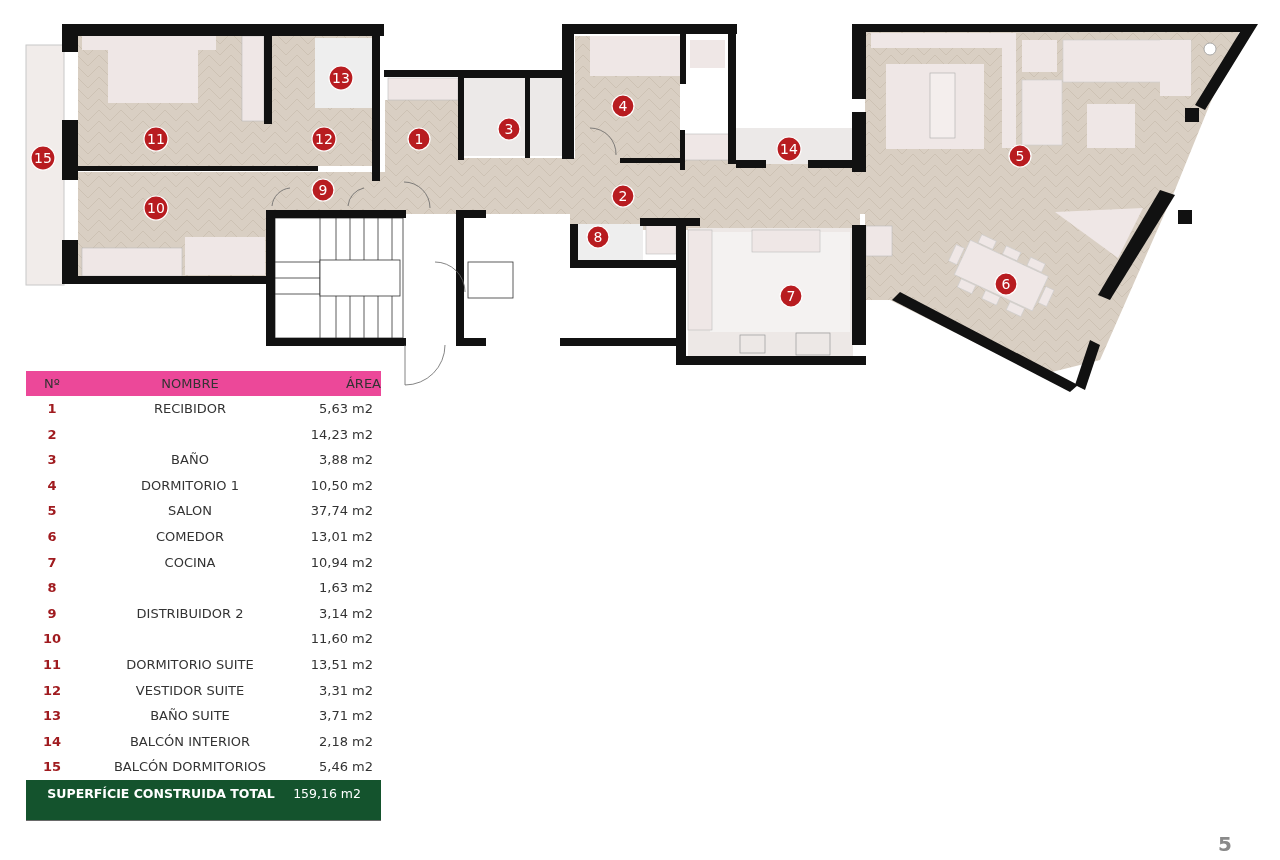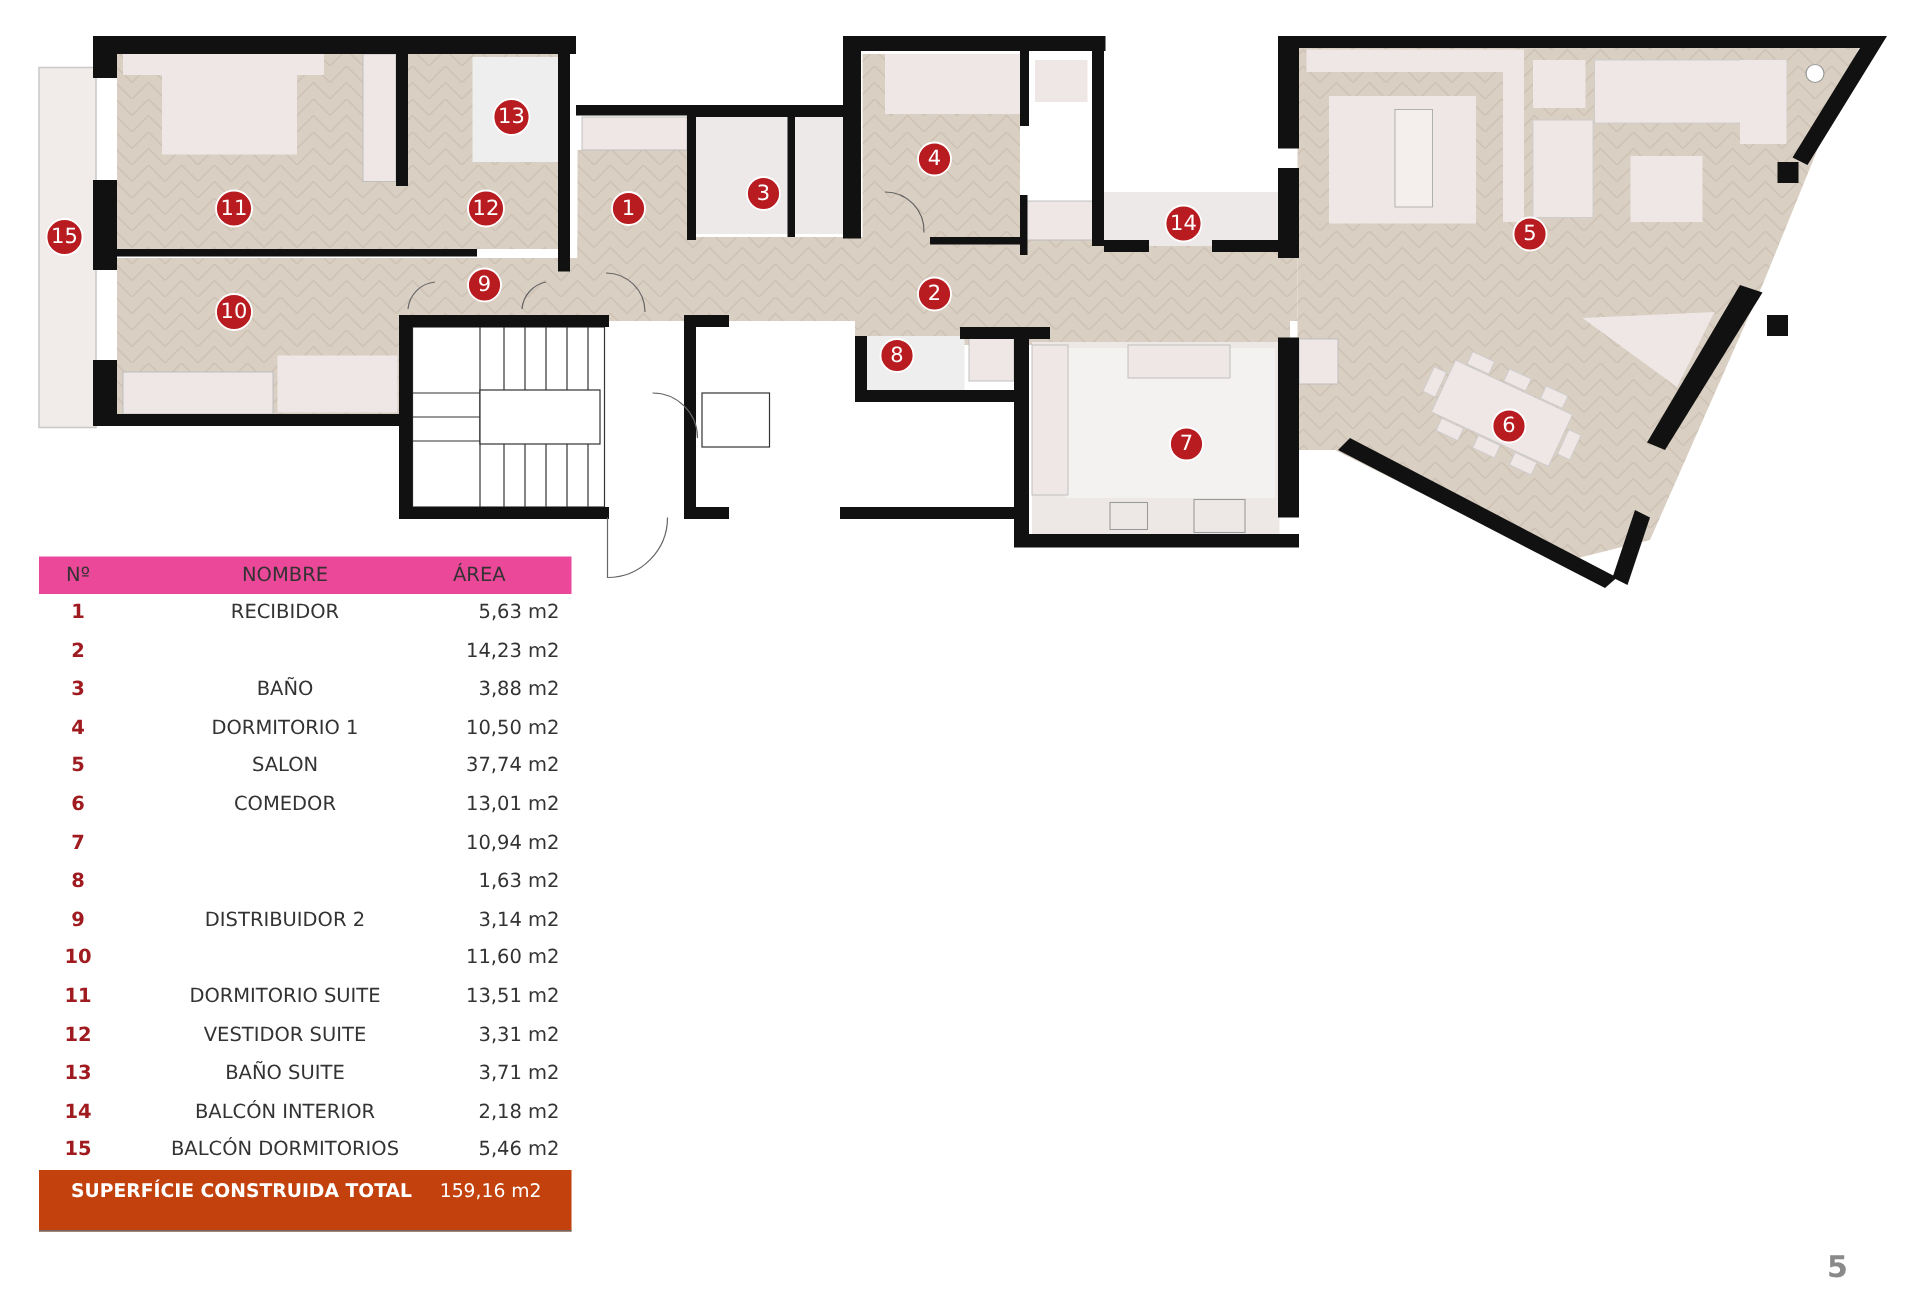--- a/index.html
+++ b/index.html
@@ -5,21 +5,21 @@
   html, body { margin:0; padding:0; background:#ffffff; }
   body { width:1280px; height:860px; position:relative; overflow:hidden; font-family:"Liberation Sans", sans-serif; }
   #plan { position:absolute; left:0; top:0; width:1280px; height:400px; }
   .marker-circle { fill:#b81c20; stroke:#ffffff; stroke-width:1.2; }
   .marker-text { fill:#ffffff; font-family:"DejaVu Sans", sans-serif; font-size:14px; text-anchor:middle; dominant-baseline:central; }
   #area-table { position:absolute; left:26px; top:371px; width:355px; border-collapse:collapse; font-family:"DejaVu Sans", sans-serif; }
   .trow { position:relative; height:25.6px; }
   .trow .num { position:absolute; left:0; width:52px; text-align:center; color:#a01b1f; font-weight:bold; font-size:13px; line-height:25.6px; }
   .trow .name { position:absolute; left:52px; width:224px; text-align:center; color:#333; font-size:13px; line-height:25.6px; }
   .trow .area { position:absolute; right:8px; text-align:right; color:#333; font-size:13px; line-height:25.6px; }
-  .totals { background:#c2410c; color:#ffffff; position:relative; }
+  .totals { background:#14532d; color:#ffffff; position:relative; }
   .totals .trow { height:27px; }
   .totals .tl { position:absolute; left:0; width:270px; text-align:center; font-weight:bold; font-size:12.5px; line-height:27px; }
   .totals .tv { position:absolute; right:20px; text-align:left; font-weight:normal; font-size:12.5px; line-height:27px; }
   .totals .sep { height:13px; border-bottom:1px solid #6a6a6a; }
   #page-number { position:absolute; left:1218px; top:832px; font-size:20px; color:#8a8a8a; font-weight:bold; font-family:"DejaVu Sans", sans-serif; }
   .hdr-wrap { position:relative; height:25px; background:#ec4899; }
 </style>
 </head>
 <body>
 
@@ -218,21 +218,21 @@
   <g>
       <circle class="marker-circle" cx="43" cy="158" r="12"></circle>
       <text class="marker-text" x="43" y="158">15</text>
     </g>
 </svg>
 
 <div id="area-table">
   <div class="hdr-wrap">
     <div style="position:absolute;left:0;width:52px;text-align:center;font-size:13px;line-height:25px;color:#333;">Nº</div>
     <div style="position:absolute;left:52px;width:224px;text-align:center;font-size:13px;line-height:25px;color:#333;">NOMBRE</div>
-    <div style="position:absolute;left:276px;width:79px;text-align:left;font-size:13px;line-height:25px;color:#333;">ÁREA</div>
+    <div style="position:absolute;left:276px;width:79px;text-align:right;font-size:13px;line-height:25px;color:#333;">ÁREA</div>
   </div>
 
   <div class="trow">
       <span class="num">1</span>
       <span class="name">RECIBIDOR</span>
       <span class="area">5,63 m2</span>
     </div>
   <div class="trow">
       <span class="num">2</span>
       <span class="area">14,23 m2</span>
@@ -252,20 +252,21 @@
       <span class="name">SALON</span>
       <span class="area">37,74 m2</span>
     </div>
   <div class="trow">
       <span class="num">6</span>
       <span class="name">COMEDOR</span>
       <span class="area">13,01 m2</span>
     </div>
   <div class="trow">
       <span class="num">7</span>
+      <span class="name">COCINA</span>
       <span class="area">10,94 m2</span>
     </div>
   <div class="trow">
       <span class="num">8</span>
       <span class="area">1,63 m2</span>
     </div>
   <div class="trow">
       <span class="num">9</span>
       <span class="name">DISTRIBUIDOR 2</span>
       <span class="area">3,14 m2</span>

